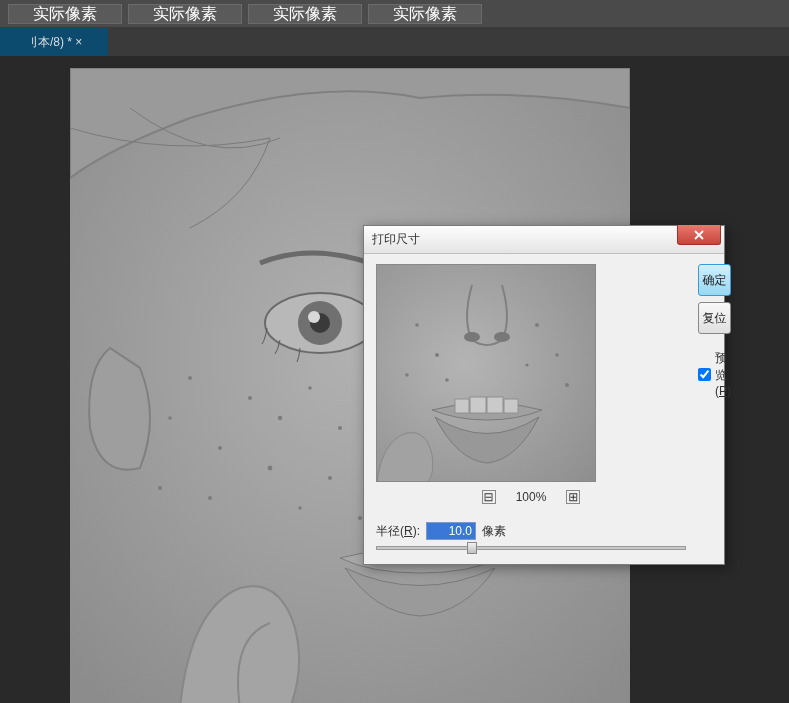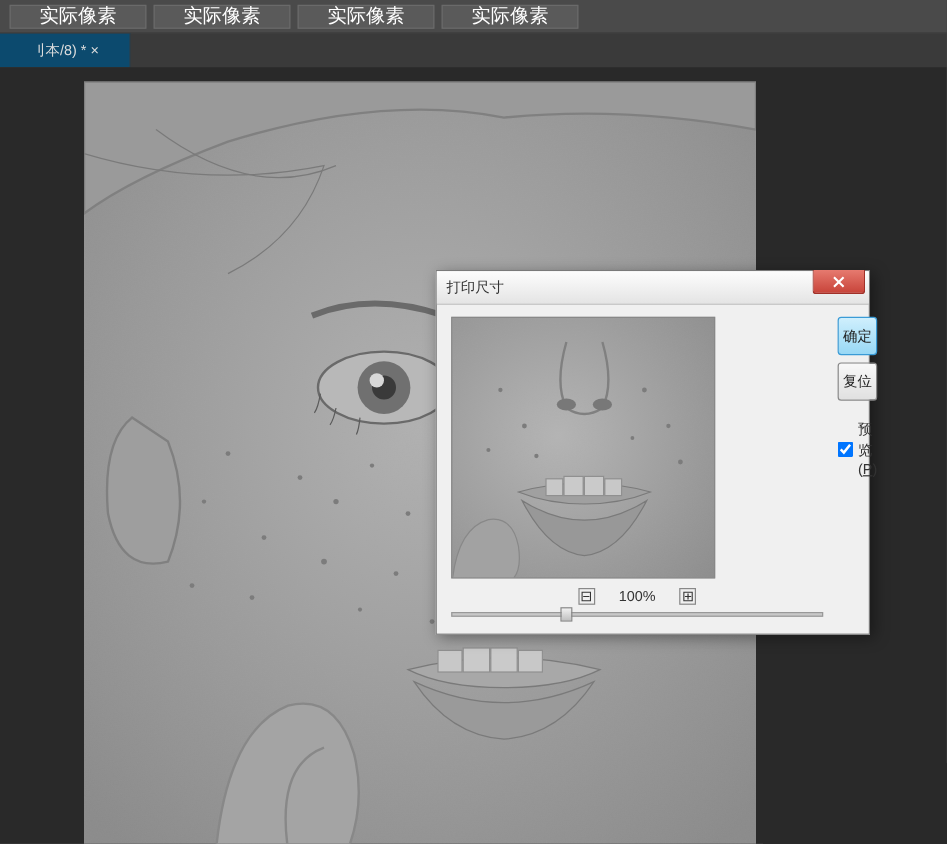--- a/index.html
+++ b/index.html
@@ -345,20 +345,25 @@
               <circle cx="150" cy="100" r="1.6"></circle>
                 <circle cx="70" cy="115" r="1.8"></circle>
             </g>
           </svg>
         </div>
         <div class="zoom-row">
           <div class="zoom-btn">⊟</div>
           <span>100%</span>
           <div class="zoom-btn">⊞</div>
         </div>
+        <div class="radius-row">
+          <span><span>半径(</span><span class="underline-key">R</span><span>):</span></span>
+          <input class="radius-input selected" value="10.0" style="">
+          <span>像素</span>
+        </div>
         <div class="slider-track">
           <div class="slider-thumb" id="slider-thumb" style="left: 90px;"></div>
         </div>
       </div>
       <div class="button-col">
         <button class="dlg-btn primary">确定</button>
         <button class="dlg-btn">复位</button>
         <label class="preview-check">
           <input type="checkbox" id="preview-cb" checked="" style="">
           <span><span>预览(</span><span class="underline-key">P</span><span>)</span></span>

